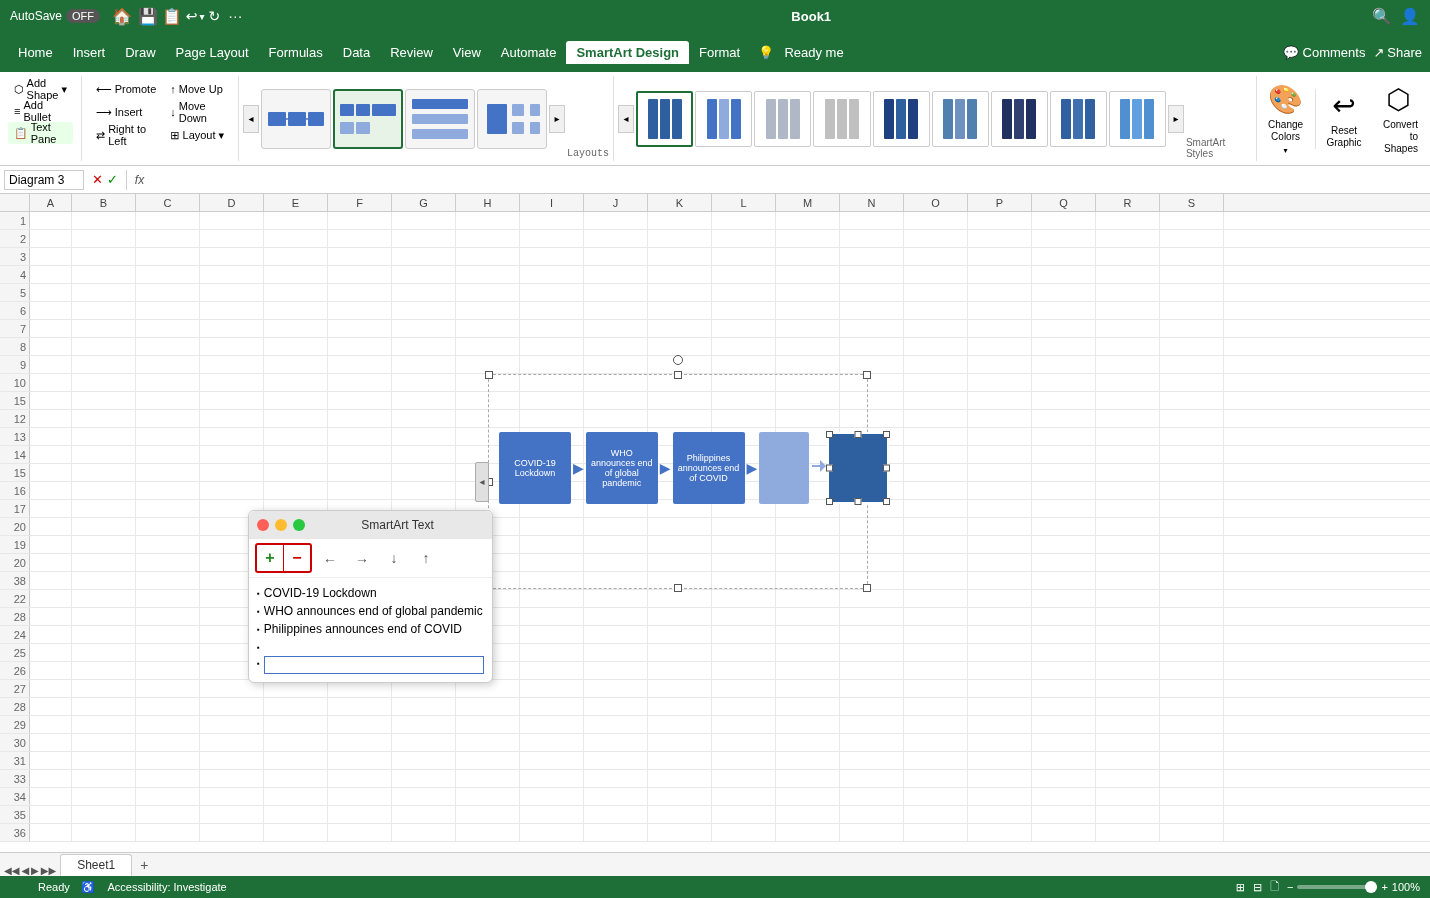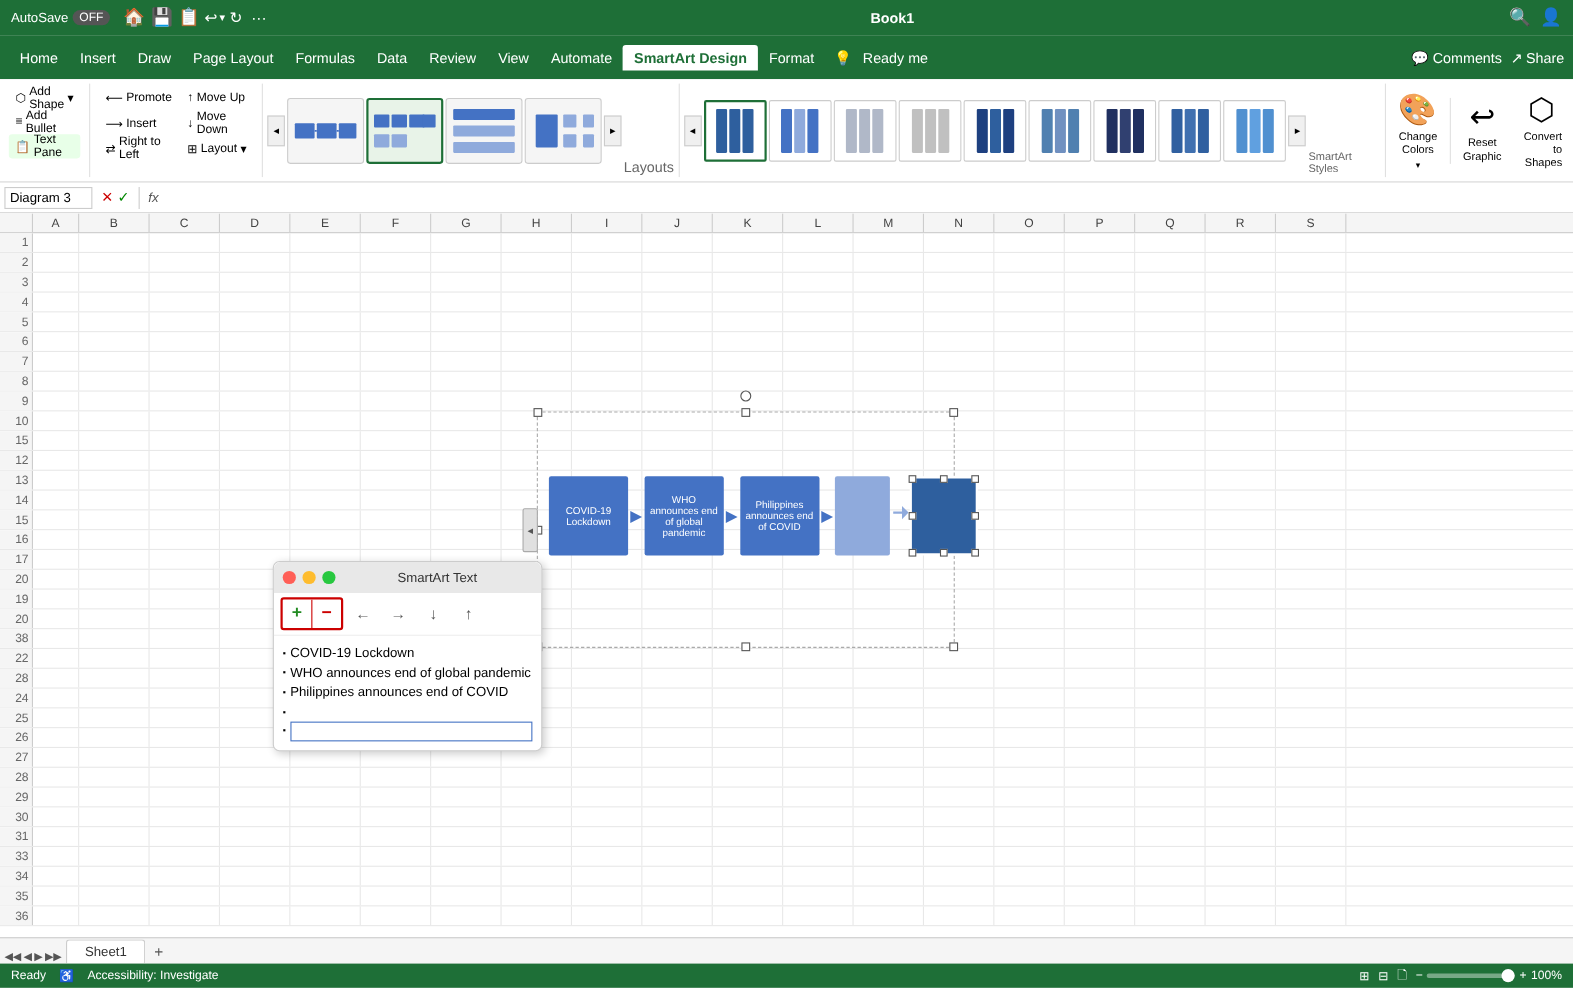--- a/index.html
+++ b/index.html
@@ -342,21 +342,21 @@
       left: 0;
       right: 0;
       height: 22px;
       background: #1e6f37;
       color: white;
       display: flex;
       align-items: center;
       padding: 0 10px;
       font-size: 11px;
     }
-    #status-bar .status-left { display: flex; gap: 12px; align-items: flex-start; }
+    #status-bar .status-left { display: flex; gap: 12px; align-items: flex-start; margin-left: 28px; }
     #status-bar .status-right { margin-left: auto; display: flex; align-items: center; gap: 8px; }
     .zoom-control { display: flex; align-items: center; gap: 4px; }
     .zoom-slider { width: 80px; height: 4px; background: rgba(255,255,255,0.4); border-radius: 2px; position: relative; }
     .zoom-thumb { position: absolute; right: 0; top: -4px; width: 12px; height: 12px; background: white; border-radius: 50%; }
 
     
     #sheet-tabs {
       position: absolute;
       bottom: 22px;
       left: 0;
@@ -605,21 +605,21 @@
         <rect x="5" y="10" width="20" height="30" fill="#4472c4" rx="1"></rect>
         <rect x="30" y="10" width="12" height="12" fill="#8faadc" rx="1"></rect>
         <rect x="30" y="28" width="12" height="12" fill="#8faadc" rx="1"></rect>
         <rect x="48" y="10" width="10" height="12" fill="#8faadc" rx="1"></rect>
         <rect x="48" y="28" width="10" height="12" fill="#8faadc" rx="1"></rect>
       </svg>
     </div>
     <div class="layout-nav">
       <div class="layout-nav-btn">▸</div>
     </div>
-    <span class="ribbon-group-label" style="align-self:flex-end; margin-top:auto; font-size:13px; color:#666;">Layouts</span>
+    <span class="ribbon-group-label" style="align-self:flex-end; margin-top:auto; font-size:10px; color:#666;font-family:Liberation Mono, monospace;">Layouts</span>
   </div>
 
   <div class="styles-section">
     <div class="layout-nav">
       <div class="layout-nav-btn">◂</div>
     </div>
 
     <div class="style-color-thumb selected">
       <div class="color-bar" style="background:#2e5f9e;"></div>
       <div class="color-bar" style="background:#2e5f9e;"></div>

